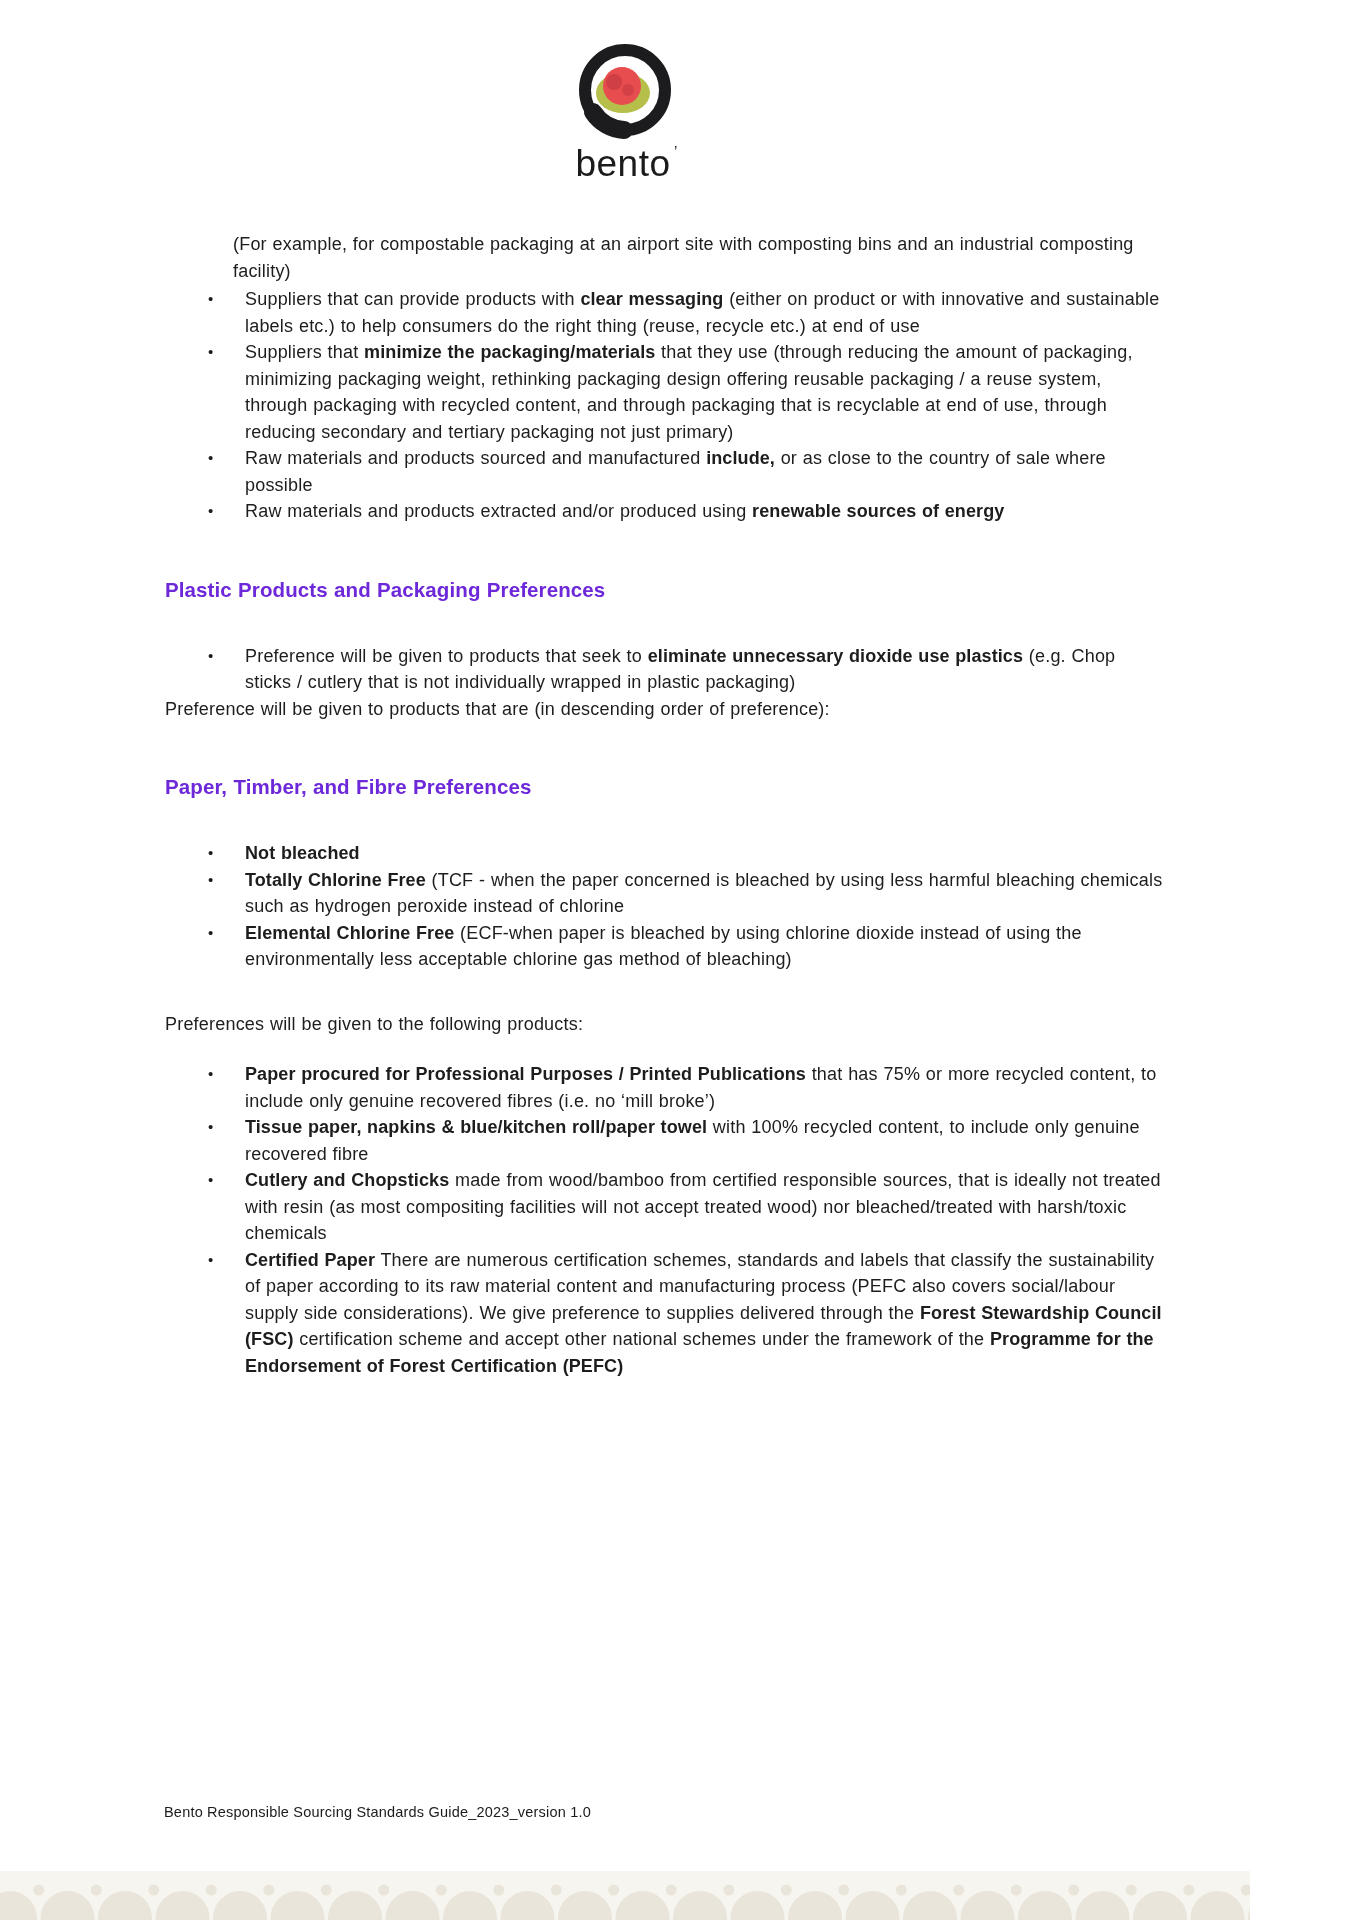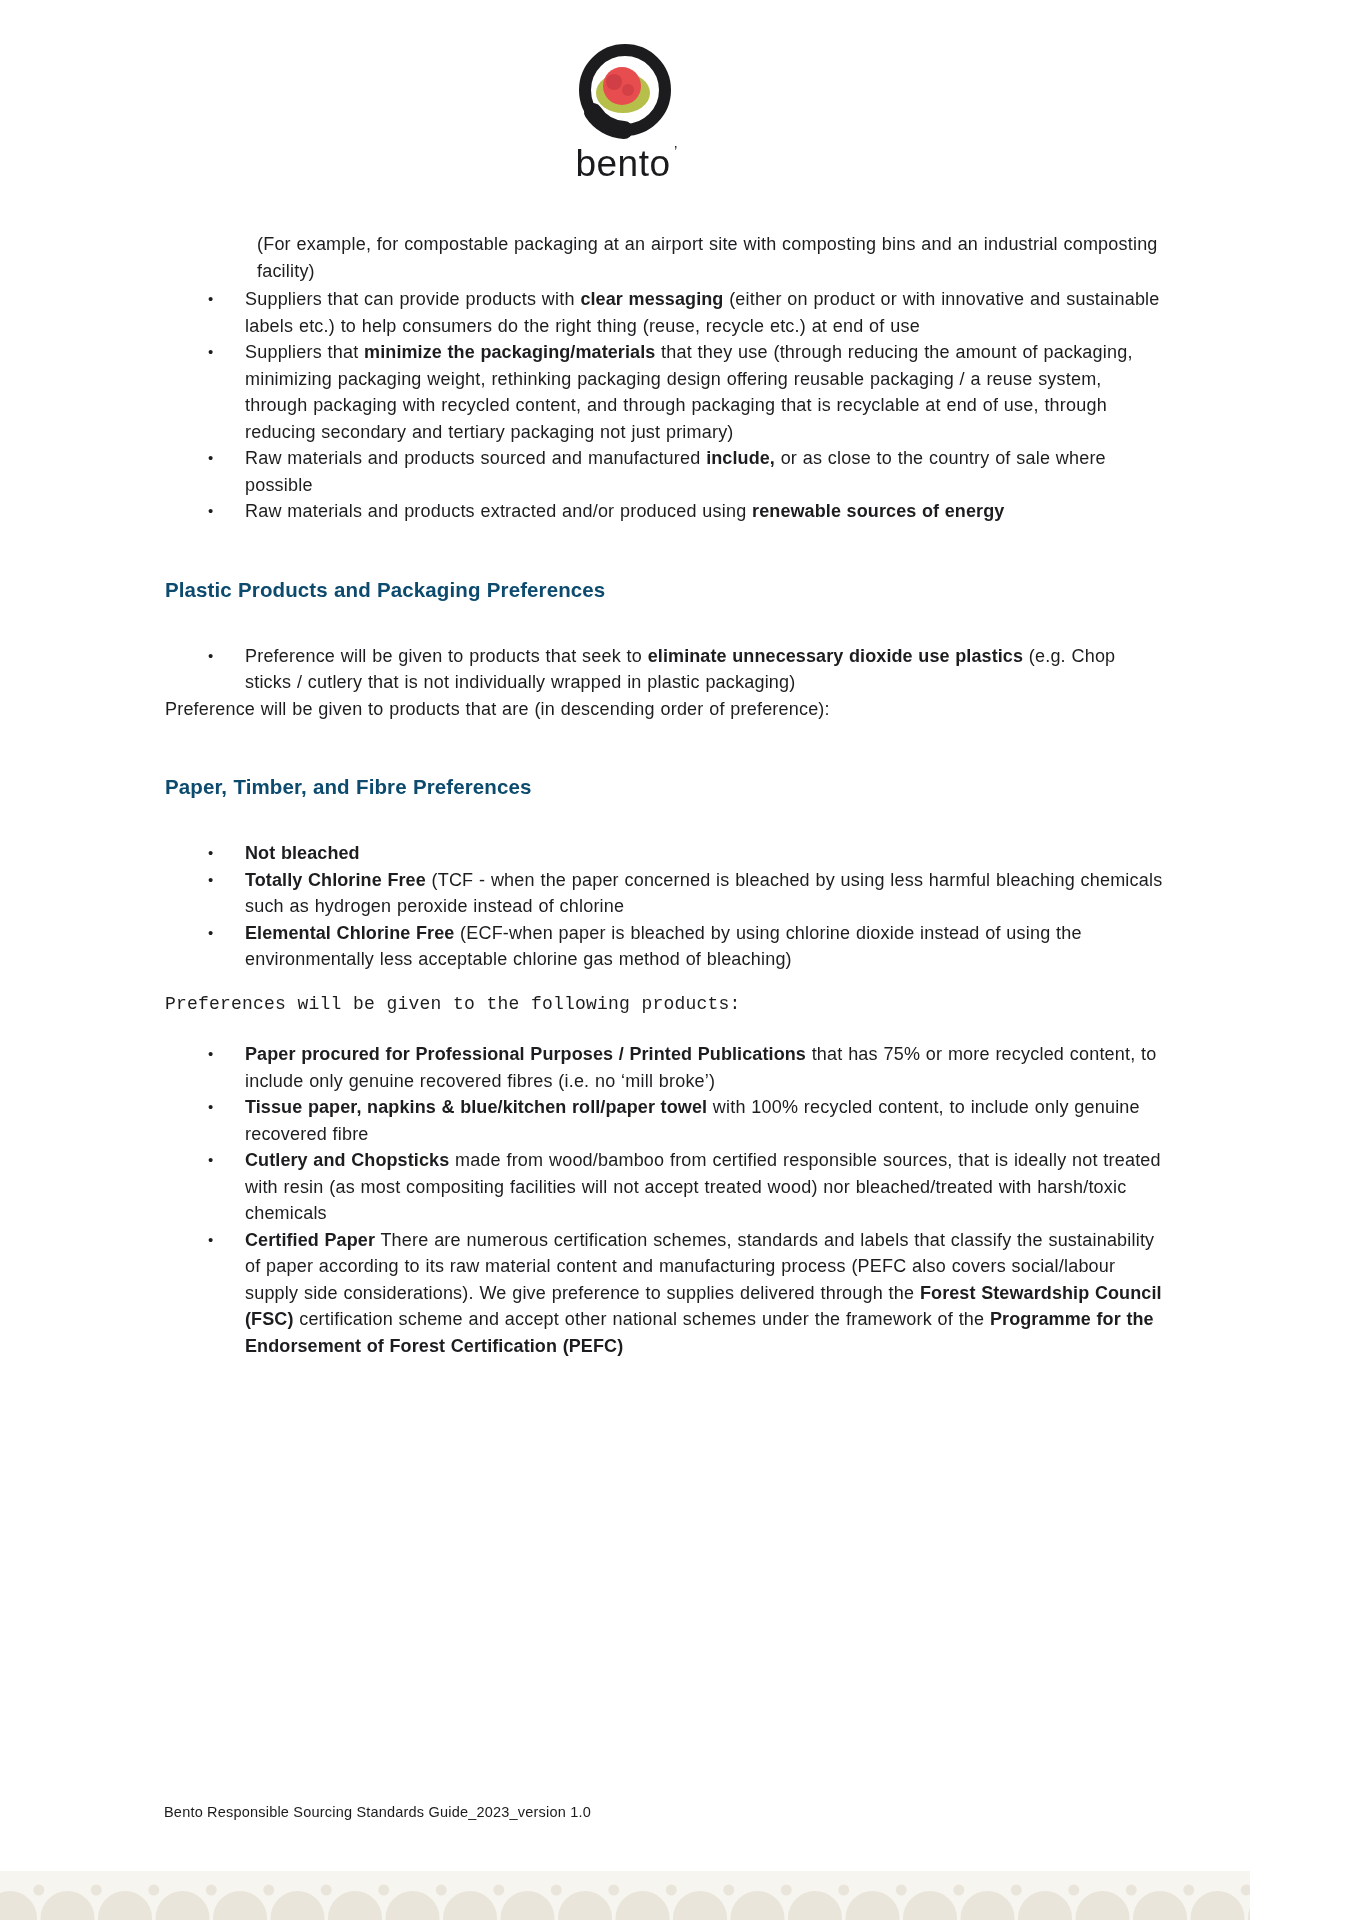--- a/index.html
+++ b/index.html
@@ -15,30 +15,30 @@
   .logo-wrap{
     position:absolute;top:34px;left:0;right:0;
     display:flex;justify-content:center;
   }
   
   .content{
     position:absolute;left:165px;top:231px;width:1000px;
     font-size:18px;line-height:26.5px;letter-spacing:.2px;word-spacing:.5px;
   }
   .block{margin:0;}
-  .block-continuation{margin-left:92px;margin-bottom:2px;width:920px;}
+  .block-continuation{margin-left:68px;margin-bottom:2px;width:920px;}
   .block-bullet{display:flex;margin-left:43px;width:957px;}
   .bullet-marker{flex:0 0 37px;font-size:15px;line-height:26.5px;}
   .bullet-text{flex:1;max-width:920px;}
   .block-heading{
     font-weight:bold;font-size:20.5px;line-height:30px;letter-spacing:.1px;
-    margin-top:50px;margin-bottom:38px;color:#0c4a6e;
+    margin-top:50px;margin-bottom:38px;color:#6d28d9;
   }
   .block-paragraph{margin-top:0;margin-bottom:6px;}
-  .block-paragraph.spaced{margin-top:18px;font-family:Liberation Mono, monospace;}
+  .block-paragraph.spaced{margin-top:38px;}
   .block-bullet.spaced{margin-top:24px;}
   b{letter-spacing:.1px;}
   
   .footer{
     position:absolute;left:164px;top:1804px;
     font-size:14.5px;letter-spacing:.2px;color:#1b1b1d;
   }
   
   .bottom-band{
     position:absolute;left:0;bottom:0;width:1357px;height:49px;

